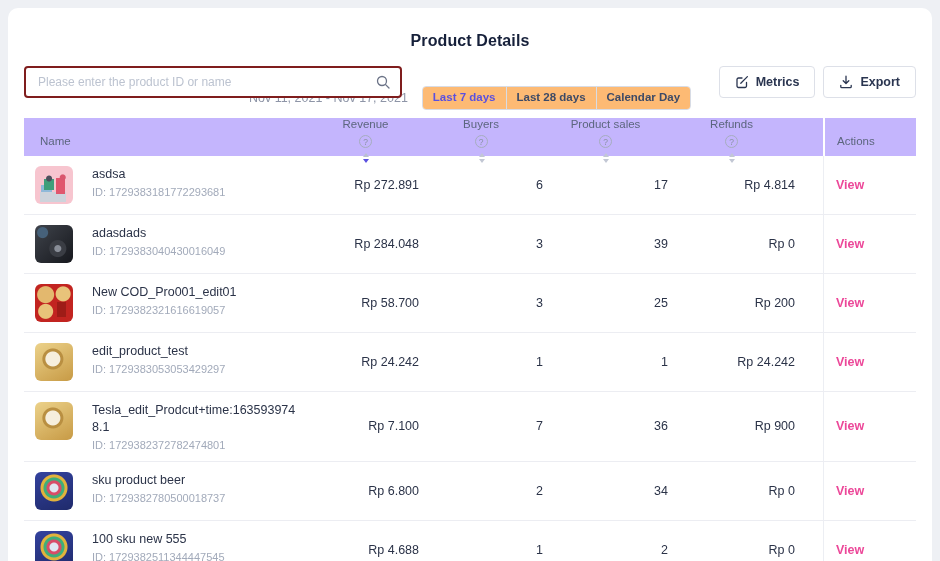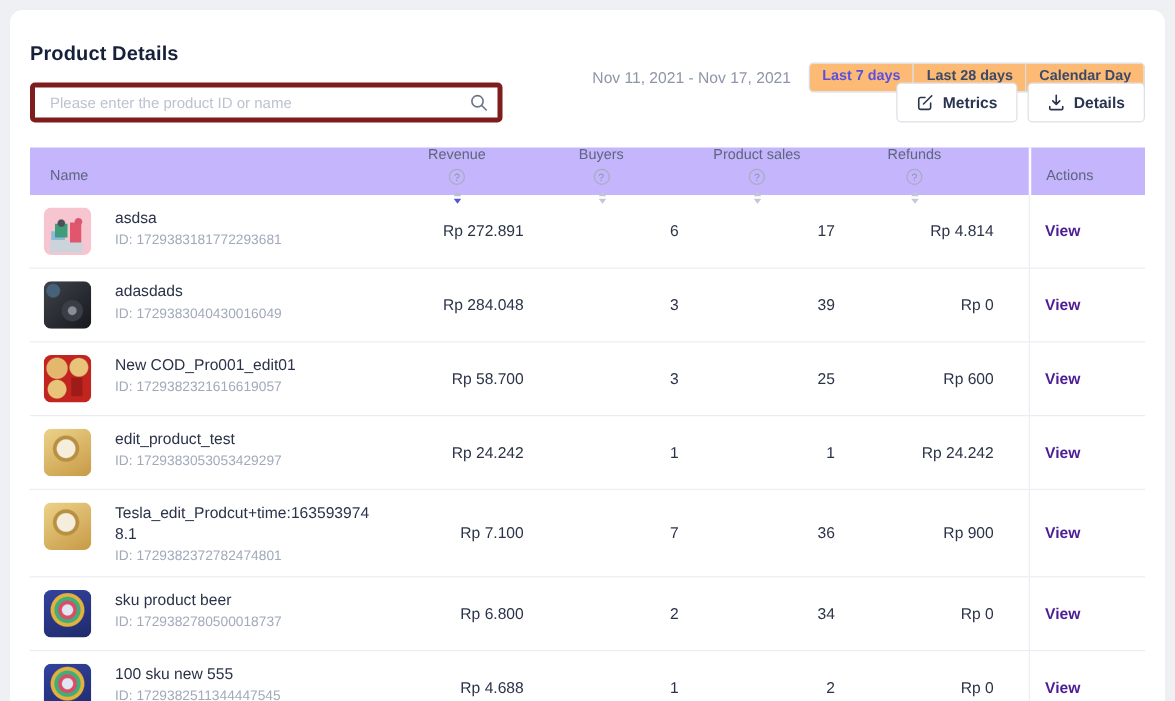--- a/index.html
+++ b/index.html
@@ -10,37 +10,37 @@
     font-family: "Liberation Sans", "DejaVu Sans", sans-serif;
     -webkit-font-smoothing: antialiased;
   }
   .card {
     position: absolute; left: 8px; top: 8px; width: 924px; height: 553px;
     background: #ffffff; border-radius: 10px 10px 0 0;
     padding: 16px 16px 0 16px;
   }
 
   
-  .row1 { display: flex; align-items: center; justify-content: space-between; margin-top: 8px; height: 24px; }
+  .row1 { display: flex; align-items: center; justify-content: space-between; margin-top: 8px; height: 24px; flex-direction: column; }
   .page-title { font-size: 16px; font-weight: bold; color: #16203a; margin: 0; letter-spacing: .1px; }
   .row1-right { display: flex; align-items: center; gap: 14px; margin-top: 36px; }
   .date-range { font-size: 12.5px; color: #8e95a7; }
   .seg-group { display: flex; border: 1px solid #d8dce5; border-radius: 4px; overflow: hidden; background: #fff; }
   .seg {
     font-family: inherit; font-size: 11.5px; font-weight: bold; padding: 5px 10px;
     color: #3d4a66; background: #fdba74; border: none; border-left: 1px solid #d8dce5; cursor: pointer; line-height: 1;
   }
   .seg:first-child { border-left: none; }
   .seg.active { color: #5a50e0; }
 
   
   .row2 { display: flex; align-items: center; justify-content: space-between; margin-top: 10px; }
   .search-wrap { position: relative; width: 378px; }
   .search-wrap input {
-    width: 100%; height: 32px; border: 4px solid #7f1d1d; border-radius: 4px;
+    width: 100%; height: 32px; border: 2px solid #7f1d1d; border-radius: 4px;
     padding: 0 34px 0 12px; font-size: 12px; color: #333a4d; font-family: inherit; outline: none;
   }
   .search-wrap input::placeholder { color: #bcc3d0; }
   .search-icon { position: absolute; right: 12px; top: 9px; width: 14px; height: 14px; }
   .row2-right { display: flex; gap: 8px; }
   .btn {
     display: flex; align-items: center; gap: 7px; height: 32px; padding: 0 15px;
     border: 1px solid #dde0e8; border-radius: 4px; background: #fff;
     font-family: inherit; font-size: 12.5px; font-weight: bold; color: #2a3550; cursor: pointer; text-align: right;
   }
@@ -69,21 +69,21 @@
 
   .tr { min-height: 59px; border-bottom: 1px solid #ecedf2; align-items: center; font-size: 12.5px; color: #2b3348; }
   .name-cell { display: flex; align-items: flex-start; gap: 19px; padding: 10px 0 10px 11px; }
   .thumb { width: 38px; height: 38px; border-radius: 6px; flex: 0 0 38px; }
   .name-text { display: block; }
   .product-name { display: block; font-size: 12.5px; color: #2b3348; line-height: 1.35; max-width: 208px; word-break: break-all; }
   .product-id { display: block; font-size: 11px; color: #a2aaba; margin-top: 3px; }
   .td.num { text-align: right; }
   .td.pad-r { padding-right: 28px; }
   .actions-cell { align-self: stretch; display: flex; align-items: center; padding-left: 12px; border-left: 1px solid #eceef3; }
-  .view-link { color: #4c1d95; font-weight: bold; font-size: 12.5px; cursor: pointer; text-decoration: none; }
+  .view-link { color: #ec4899; font-weight: bold; font-size: 12.5px; cursor: pointer; text-decoration: none; }
 
   
   .thumb-store { background:
     radial-gradient(circle at 37% 33%, #4b4f5c 0 2.5px, transparent 3.5px),
     radial-gradient(circle at 73% 30%, #d9566d 0 2.5px, transparent 3.5px),
     linear-gradient(#3f9e7a,#3f9e7a) 32% 48%/10px 11px no-repeat,
     linear-gradient(#e0566d,#e0566d) 72% 55%/9px 16px no-repeat,
     linear-gradient(#8fb9d9,#8fb9d9) 22% 62%/11px 7px no-repeat,
     linear-gradient(#cdd3db,#cdd3db) 42% 92%/26px 10px no-repeat,
     #f7c5cf; }
@@ -135,21 +135,21 @@
           <path d="M11.5 7.5v3.5a1.5 1.5 0 0 1-1.5 1.5H3.5A1.5 1.5 0 0 1 2 11V4.5A1.5 1.5 0 0 1 3.5 3H7" fill="none" stroke="#2a3550" stroke-width="1.3" stroke-linecap="round"></path>
           <line x1="5.8" y1="8.2" x2="12.4" y2="1.6" stroke="#2a3550" stroke-width="1.3" stroke-linecap="round"></line>
         </svg>
         <span>Metrics</span>
       </button>
       <button class="btn">
         <svg width="14" height="14" viewBox="0 0 14 14">
           <path d="M7 1.2v7M4.2 5.7 7 8.5l2.8-2.8" fill="none" stroke="#2a3550" stroke-width="1.3" stroke-linecap="round" stroke-linejoin="round"></path>
           <path d="M1.8 10.3v1.4a1 1 0 0 0 1 1h8.4a1 1 0 0 0 1-1v-1.4" fill="none" stroke="#2a3550" stroke-width="1.3" stroke-linecap="round"></path>
         </svg>
-        <span>Details</span>
+        <span>Export</span>
       </button>
     </div>
   </div>
 
   <div class="table">
     <div class="grid thead">
         <div class="th th-name">
           <span>Name</span>
         </div>
         <div class="th right">
@@ -227,21 +227,21 @@
     <div class="td name-cell">
       <span class="thumb thumb-coins"></span>
       <span class="name-text">
         <span class="product-name">New COD_Pro001_edit01</span>
         <span class="product-id">ID: 1729382321616619057</span>
       </span>
     </div>
     <div class="td num">Rp 58.700</div>
     <div class="td num">3</div>
     <div class="td num">25</div>
-    <div class="td num pad-r">Rp 600</div>
+    <div class="td num pad-r">Rp 200</div>
     <div class="td actions-cell">
       <a class="view-link">View</a>
     </div>
   </div>
 
   <div class="grid tr">
     <div class="td name-cell">
       <span class="thumb thumb-watch"></span>
       <span class="name-text">
         <span class="product-name">edit_product_test</span>

